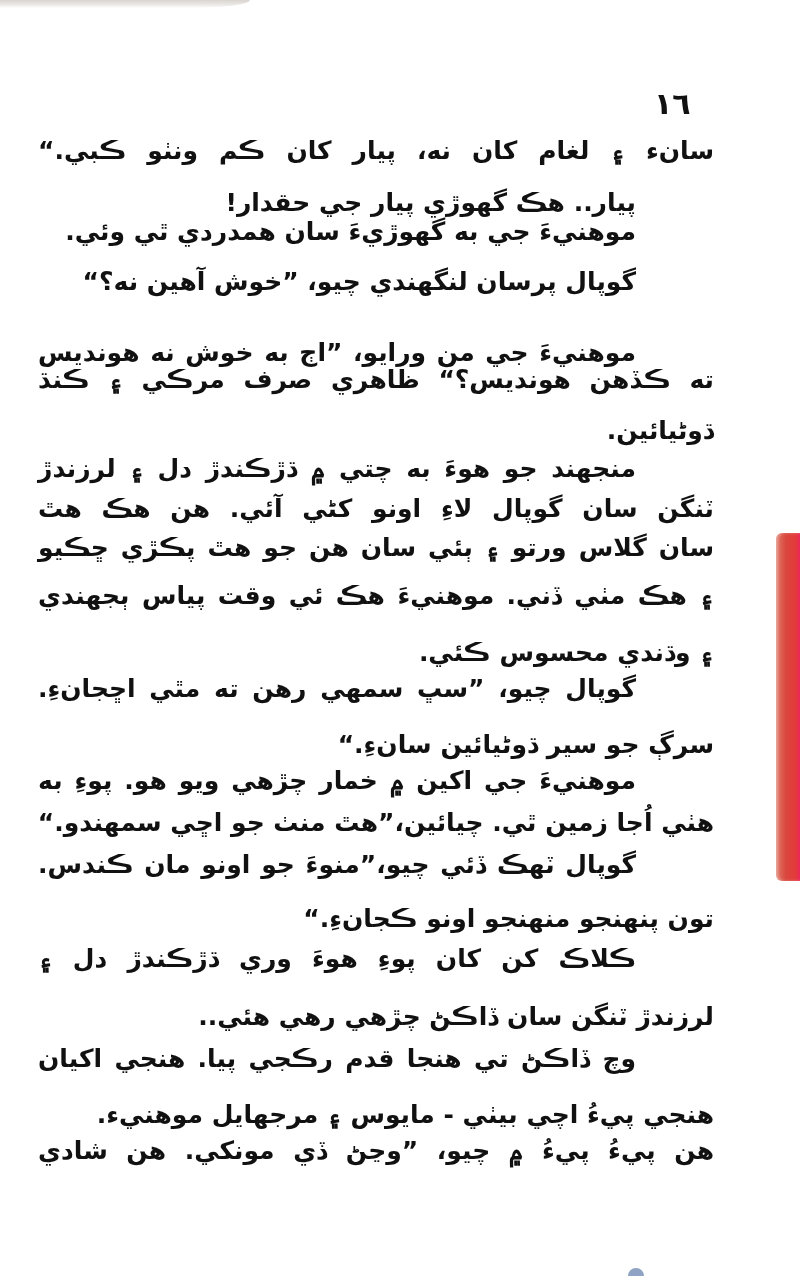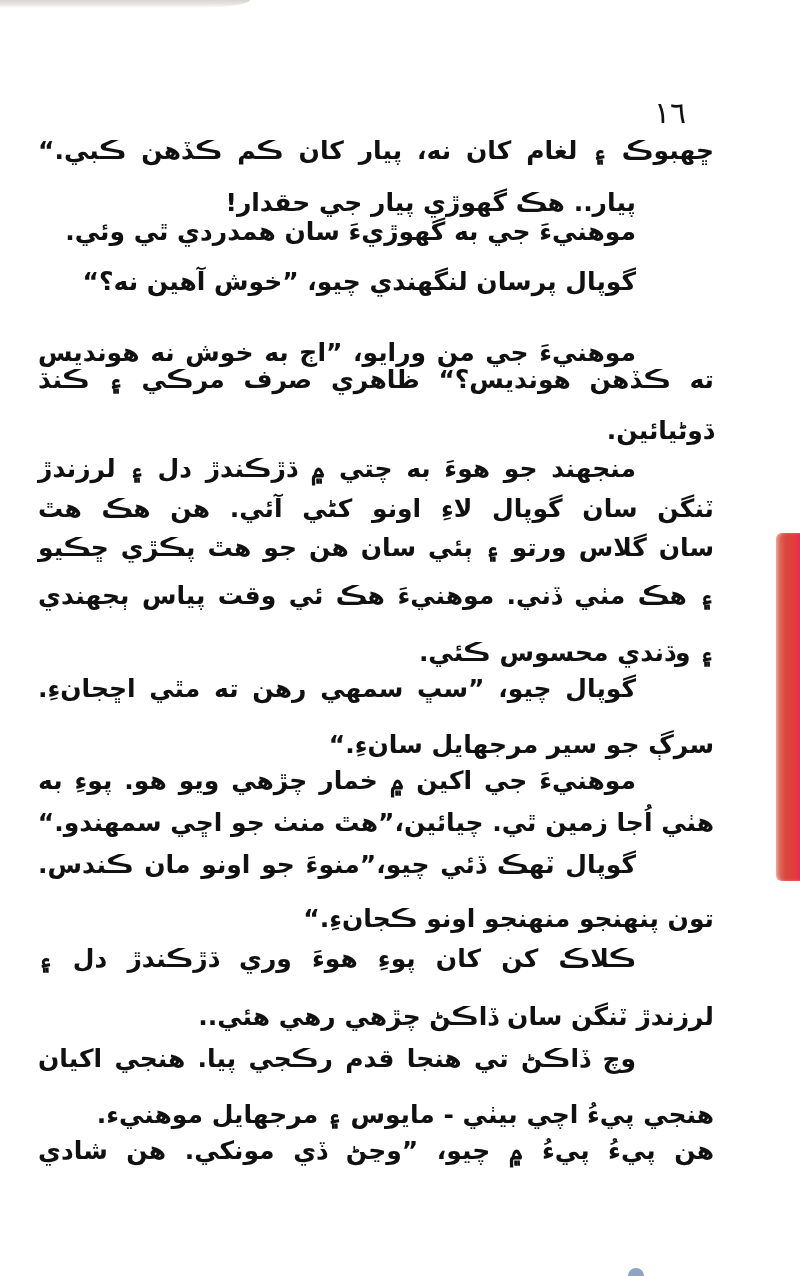--- a/index.html
+++ b/index.html
@@ -22,24 +22,23 @@
       width: 250px;
       height: 8px;
       background: linear-gradient(180deg, #d9d4cf 0%, #ece9e6 60%, rgba(255,255,255,0) 100%);
       border-bottom-right-radius: 60px 8px;
     }
     .page-number {
       position: absolute;
       top: 86px;
       left: 654px;
       font-size: 30px;
-      font-weight: normal;
+      font-weight: bold;
       letter-spacing: 1px;
       direction: rtl;
-      margin-top: 9px;
     }
     .text-block {
       position: absolute;
       left: 38px;
       width: 676px;
       top: 132px;
       direction: rtl;
     }
     .line {
       position: absolute;
@@ -78,34 +77,34 @@
     }
   </style>
 </head>
 <body>
 
 <div class="top-shadow"></div>
 
 <div class="page-number">١٦</div>
 
 <div class="text-block">
-  <div class="line" style="top:0px">ڇهبوڪ ۽ لغام کان نه، پيار کان ڪم ڪڏهن ڪبي.“</div>
+  <div class="line" style="top:0px">سانء ۽ لغام کان نه، پيار کان ڪم ونٺو ڪبي.“</div>
   <div class="line indent short" style="top:40px">پيار.. هڪ گهوڙي پيار جي حقدار!</div>
   <div class="line indent short" style="top:69px">موهنيءَ جي به گهوڙيءَ سان همدردي ٿي وئي.</div>
   <div class="line indent short" style="top:119px">گوپال پرسان لنگهندي چيو، ”خوش آهين نه؟“</div>
   <div class="line indent" style="top:202px">موهنيءَ جي من ورايو، ”اڄ به خوش نه هونديس</div>
   <div class="line" style="top:229px">ته ڪڏهن هونديس؟“ ظاهري صرف مرڪي ۽ ڪنڌ</div>
   <div class="line short" style="top:268px">ڌوڻيائين.</div>
   <div class="line indent" style="top:318px">منجهند جو هوءَ به چتي ۾ ڌڙڪندڙ دل ۽ لرزندڙ</div>
   <div class="line" style="top:358px">ٽنگن سان گوپال لاءِ اونو کڻي آئي. هن هڪ هٿ</div>
   <div class="line" style="top:397px">سان گلاس ورتو ۽ ٻئي سان هن جو هٿ پڪڙي ڇڪيو</div>
   <div class="line" style="top:445px">۽ هڪ مٺي ڏني. موهنيءَ هڪ ئي وقت پياس ٻجهندي</div>
   <div class="line short" style="top:490px">۽ وڌندي محسوس ڪئي.</div>
   <div class="line indent" style="top:538px">گوپال چيو، ”سڀ سمهي رهن ته مٿي اڇجانءِ.</div>
-  <div class="line short" style="top:582px">سرڳ جو سير مرجهايل سانءِ.“</div>
+  <div class="line short" style="top:582px">سرڳ جو سير ڌوڻيائين سانءِ.“</div>
   <div class="line indent" style="top:630px">موهنيءَ جي اکين ۾ خمار چڙهي ويو هو. پوءِ به</div>
   <div class="line" style="top:672px">هٺي اُجا زمين ٿي. چيائين،”هٿ منٺ جو اڇي سمهندو.“</div>
   <div class="line indent" style="top:714px">گوپال ٽهڪ ڏئي چيو،”منوءَ جو اونو مان ڪندس.</div>
   <div class="line short" style="top:756px">تون پنهنجو منهنجو اونو ڪجانءِ.“</div>
   <div class="line indent" style="top:808px">ڪلاڪ کن کان پوءِ هوءَ وري ڌڙڪندڙ دل ۽</div>
   <div class="line short" style="top:854px">لرزندڙ ٽنگن سان ڏاڪڻ چڙهي رهي هئي..</div>
   <div class="line indent" style="top:908px">وچ ڏاڪڻ تي هنجا قدم رڪجي پيا. هنجي اکيان</div>
   <div class="line short" style="top:952px">هنجي پيءُ اچي بيٺي - مايوس ۽ مرجهايل موهنيء.</div>
   <div class="line" style="top:1000px">هن پيءُ پيءُ ۾ چيو، ”وڃڻ ڏي مونکي. هن شادي</div>
 </div>

